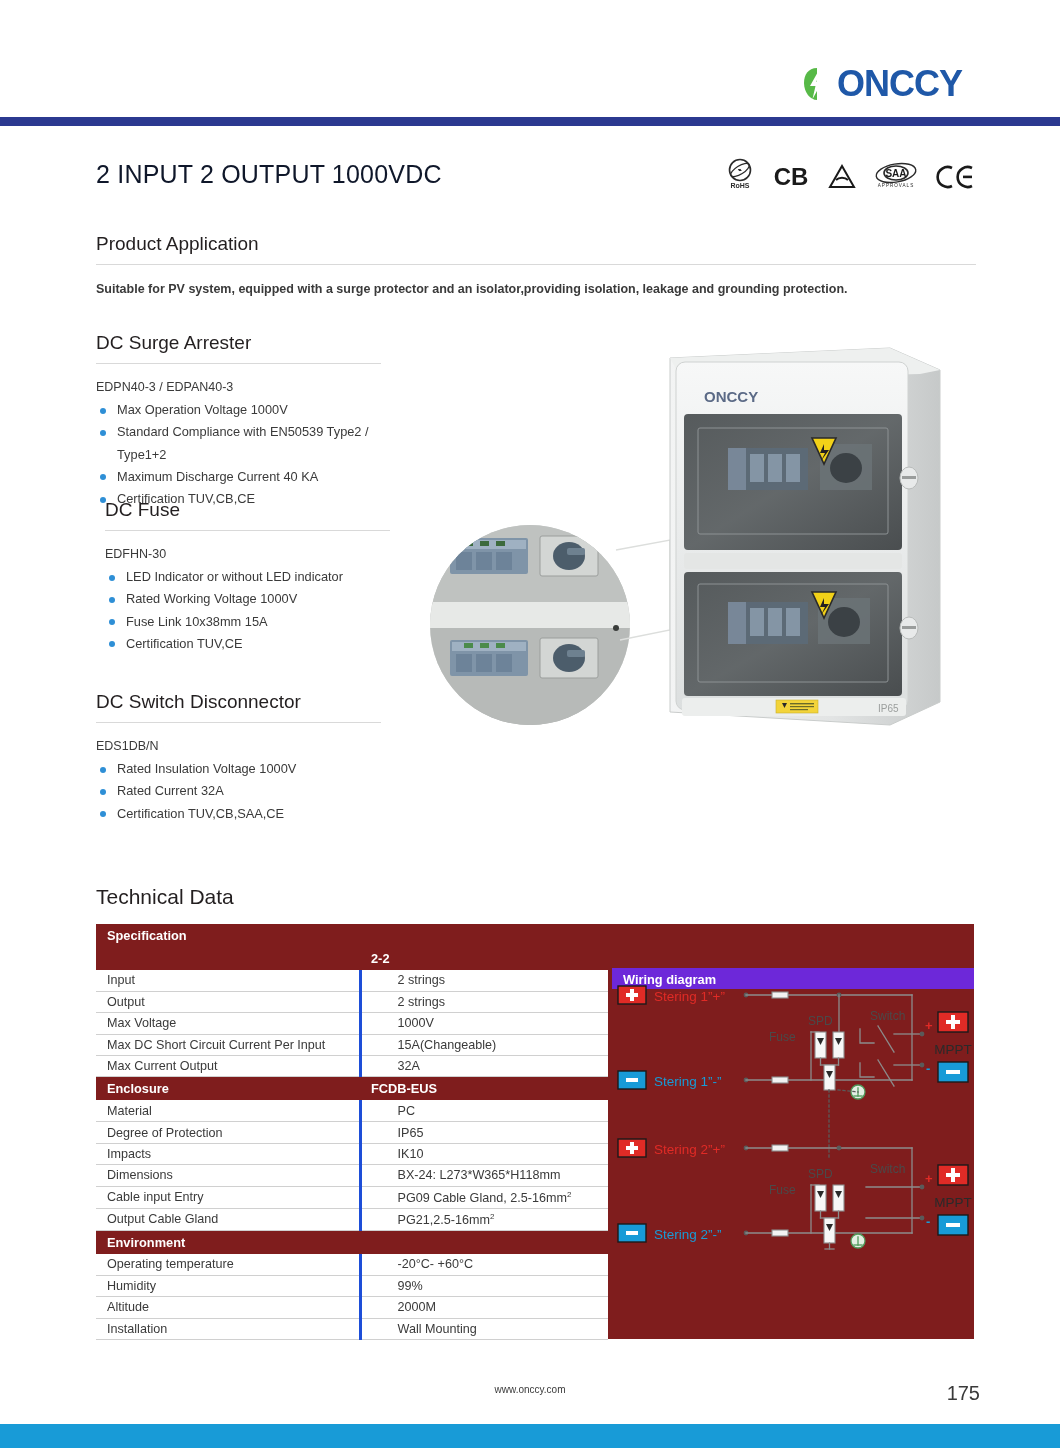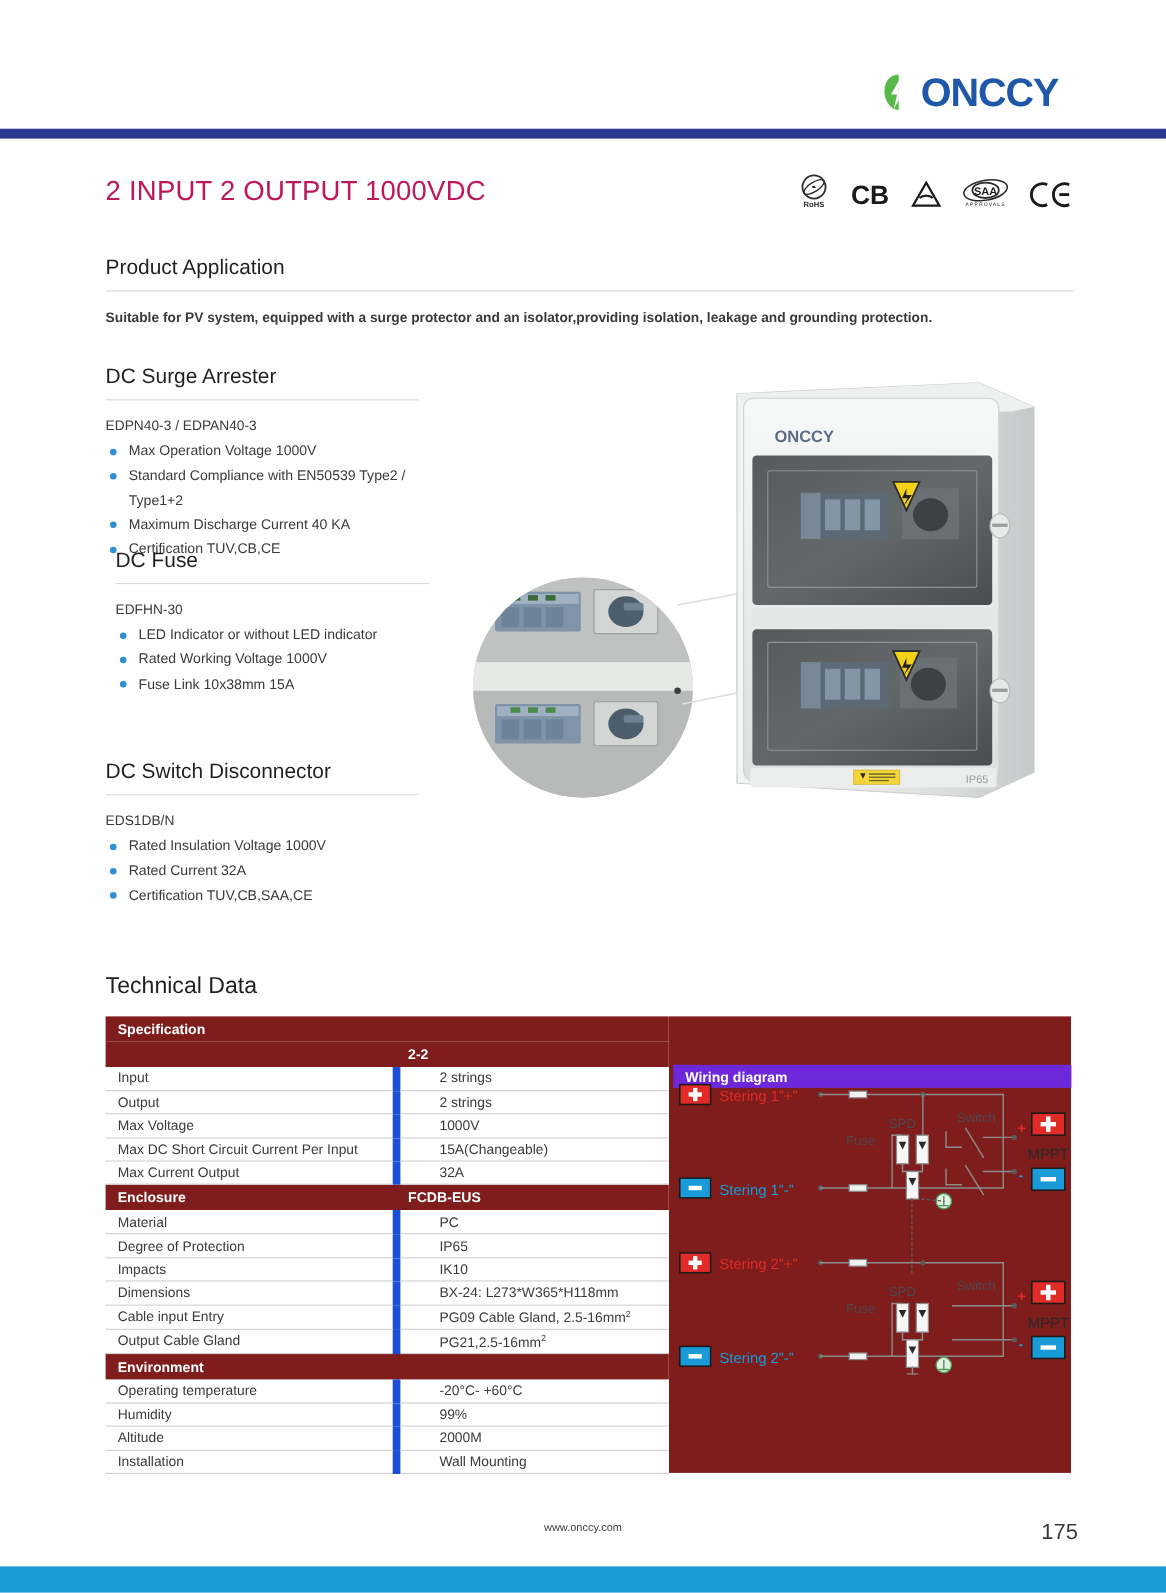--- a/index.html
+++ b/index.html
@@ -26,21 +26,21 @@
     position: absolute; left: 0; top: 117px; width: 1060px; height: 9px;
     background: #2b3990;
   }
 
   
   .title-row {
     position: absolute; left: 96px; top: 158px; width: 880px;
     display: flex; align-items: center; justify-content: space-between;
   }
   .doc-title {
-    font-size: 25px; font-weight: 400; color: #be185d; letter-spacing: .2px;
+    font-size: 25px; font-weight: 400; color: #0f172a; letter-spacing: .2px;
   }
   .certs { display:flex; align-items:flex-end; gap: 17px; }
   .cert { display:block; }
 
   
   .sec-head {
     font-size: 19px; font-weight: 400; color: #231f20;
   }
   .rule { height: 1px; background: #d9d9d9; }
   .body-text { font-size: 12.5px; color: #3a3a3a; }
@@ -80,21 +80,21 @@
 
   .hdr-blue { background: #7f1d1d; color:#fff; font-weight: 700; font-size: 12.8px; }
   .hdr-blue td { padding: 4px 0 4px 11px; height: 21px; }
   .sub-blue td { padding: 4px 0 4px 11px; height: 21px; }
 
   .row td {
     font-size: 12.6px; color:#3a3a3a; padding: 3px 0 3px 11px; height: 21.4px;
     border-bottom: 1px solid #d0d0d0;
   }
   .row td.c-label { border-bottom: 1px solid #d0d0d0; }
-  .row td.c-value { border-left: 7px solid #1d4ed8; padding-left: 36px; }
+  .row td.c-value { border-left: 3px solid #1d4ed8; padding-left: 36px; }
   .row:last-child td { border-bottom: 1px solid #d0d0d0; }
   sup { font-size: 8px; vertical-align: super; }
 
   .diag-cell { padding: 0 !important; border: none !important; position: relative; }
 
   
   .wiring { position: absolute; left: 612px; top: 968px; width: 366px; height: 320px; }
 
   
   .footer-url {
@@ -178,20 +178,21 @@
   </div>
 
   <div id="sec-fuse">
     <div class="sec-head">DC Fuse</div>
     <div class="rule sec-rule"></div>
     <div class="model-code sec-model">EDFHN-30</div>
     <ul class="specs">
       <li>LED Indicator or without LED indicator</li>
       <li>Rated Working Voltage 1000V</li>
       <li>Fuse Link 10x38mm 15A</li>
+      <li>Certification TUV,CE</li>
     </ul>
   </div>
 
   <div id="sec-switch">
     <div class="sec-head">DC Switch Disconnector</div>
     <div class="rule sec-rule"></div>
     <div class="model-code sec-model">EDS1DB/N</div>
     <ul class="specs">
       <li>Rated Insulation Voltage 1000V</li>
       <li>Rated Current  32A</li>

